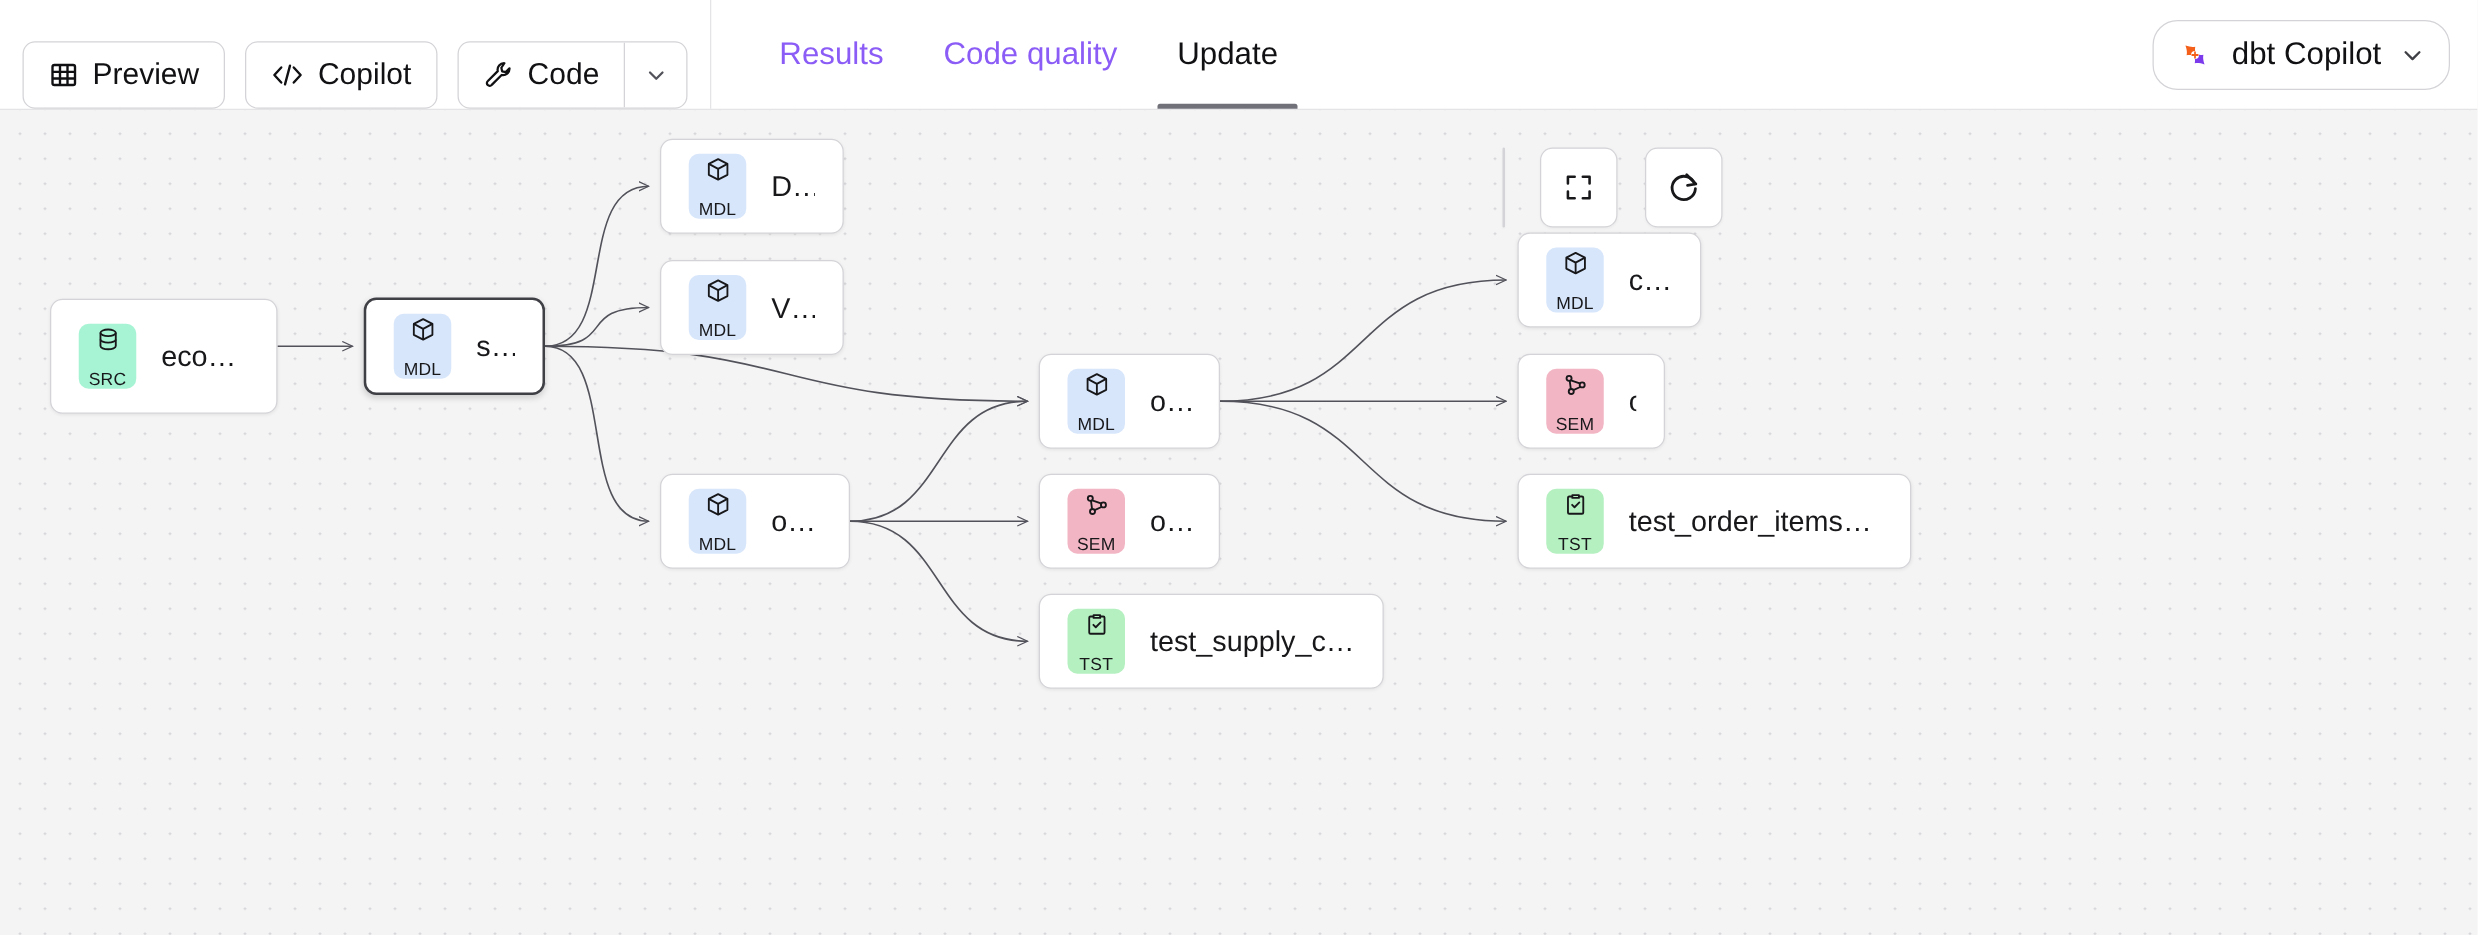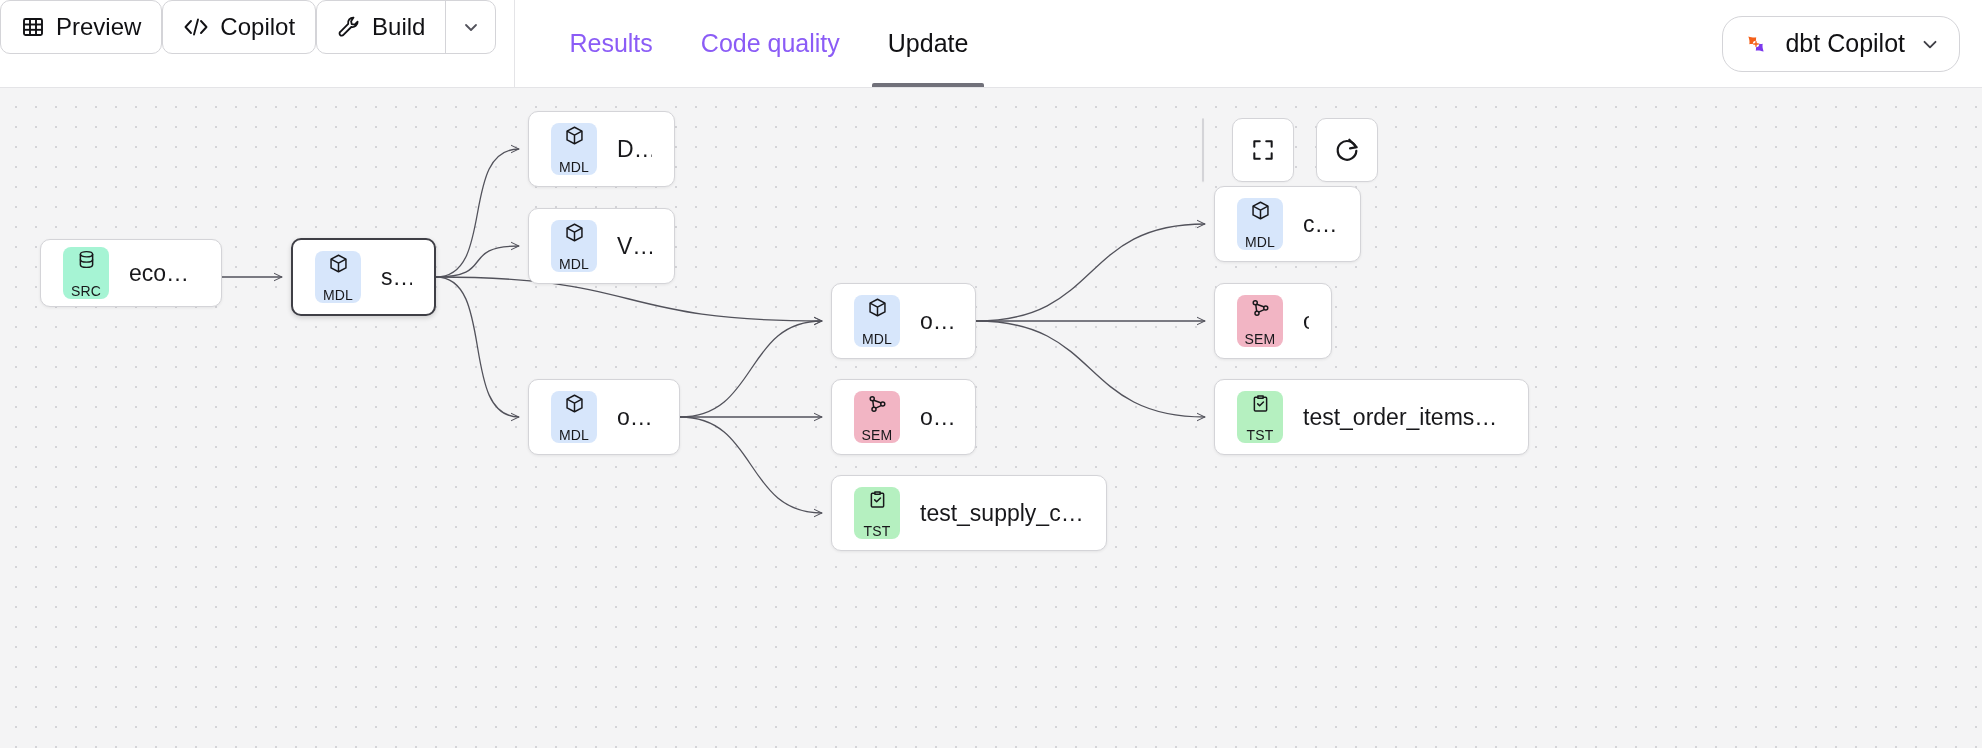--- a/index.html
+++ b/index.html
@@ -19,22 +19,23 @@
     width: 100%;
     background: #ffffff;
     border-bottom: 1px solid #e4e4e7;
     display: flex;
     align-items: center;
     position: relative;
   }
 
   .tb-left {
     display: flex;
-    align-items: flex-start;
-    gap: 0;
+    align-items: flex-end;
+    gap: 16px;
+    padding-left: 18px;
     height: 100%;
     border-right: 1px solid #e4e4e7;
     padding-right: 18px;
   }
 
   .btn {
     height: 54px;
     border: 1px solid #d4d4d8;
     border-radius: 10px;
     background: #ffffff;
@@ -278,21 +279,21 @@
       <span>Copilot</span>
     </div>
 
     <div class="split">
       <div class="main-part">
         <span class="ico">
           <svg width="24" height="24" viewBox="0 0 24 24" fill="none" stroke="#111114" stroke-width="1.8" stroke-linecap="round" stroke-linejoin="round">
             <path d="M16.5 2.6a5.2 5.2 0 0 0-5.3 6.3L3.3 16.8a2.2 2.2 0 1 0 3.1 3.1l7.9-7.9a5.2 5.2 0 0 0 6.3-5.3l-3 3-2.9-.6-.6-2.9z"></path>
           </svg>
         </span>
-        <span>Build</span>
+        <span>Code</span>
       </div>
       <div class="caret-part">
         <span class="ico">
           <svg width="20" height="20" viewBox="0 0 20 20" fill="none" stroke="#52525b" stroke-width="1.8" stroke-linecap="round" stroke-linejoin="round">
             <polyline points="5,8 10,13 15,8"></polyline>
           </svg>
         </span>
       </div>
     </div>
 
@@ -367,21 +368,21 @@
           <svg width="28" height="28" viewBox="0 0 24 24" fill="none" stroke="#18181b" stroke-width="1.9" stroke-linecap="round" stroke-linejoin="round">
             <path d="M19.5 9.5A8 8 0 1 0 20 12.8"></path>
             <polyline points="14,3.2 20.3,9.6 14.6,10.6"></polyline>
           </svg>
         </span>
       </div>
     </div>
   </div>
 
   <div id="nodes-layer">
-      <div class="node" style="left: 40px; top: 151px; width: 182px; height: 68px;">
+      <div class="node" style="left: 40px; top: 151px; width: 182px; height: 92px;">
         <div class="badge src">
           <span class="bico">
             <svg width="21" height="21" viewBox="0 0 24 24" fill="none" stroke="#18181b" stroke-width="1.7">
               <ellipse cx="12" cy="6" rx="7" ry="3"></ellipse>
               <path d="M5 6v12c0 1.7 3.1 3 7 3s7-1.3 7-3V6"></path>
               <path d="M5 12c0 1.7 3.1 3 7 3s7-1.3 7-3"></path>
             </svg>
           </span>
           <span class="blabel">SRC</span>
         </div>

